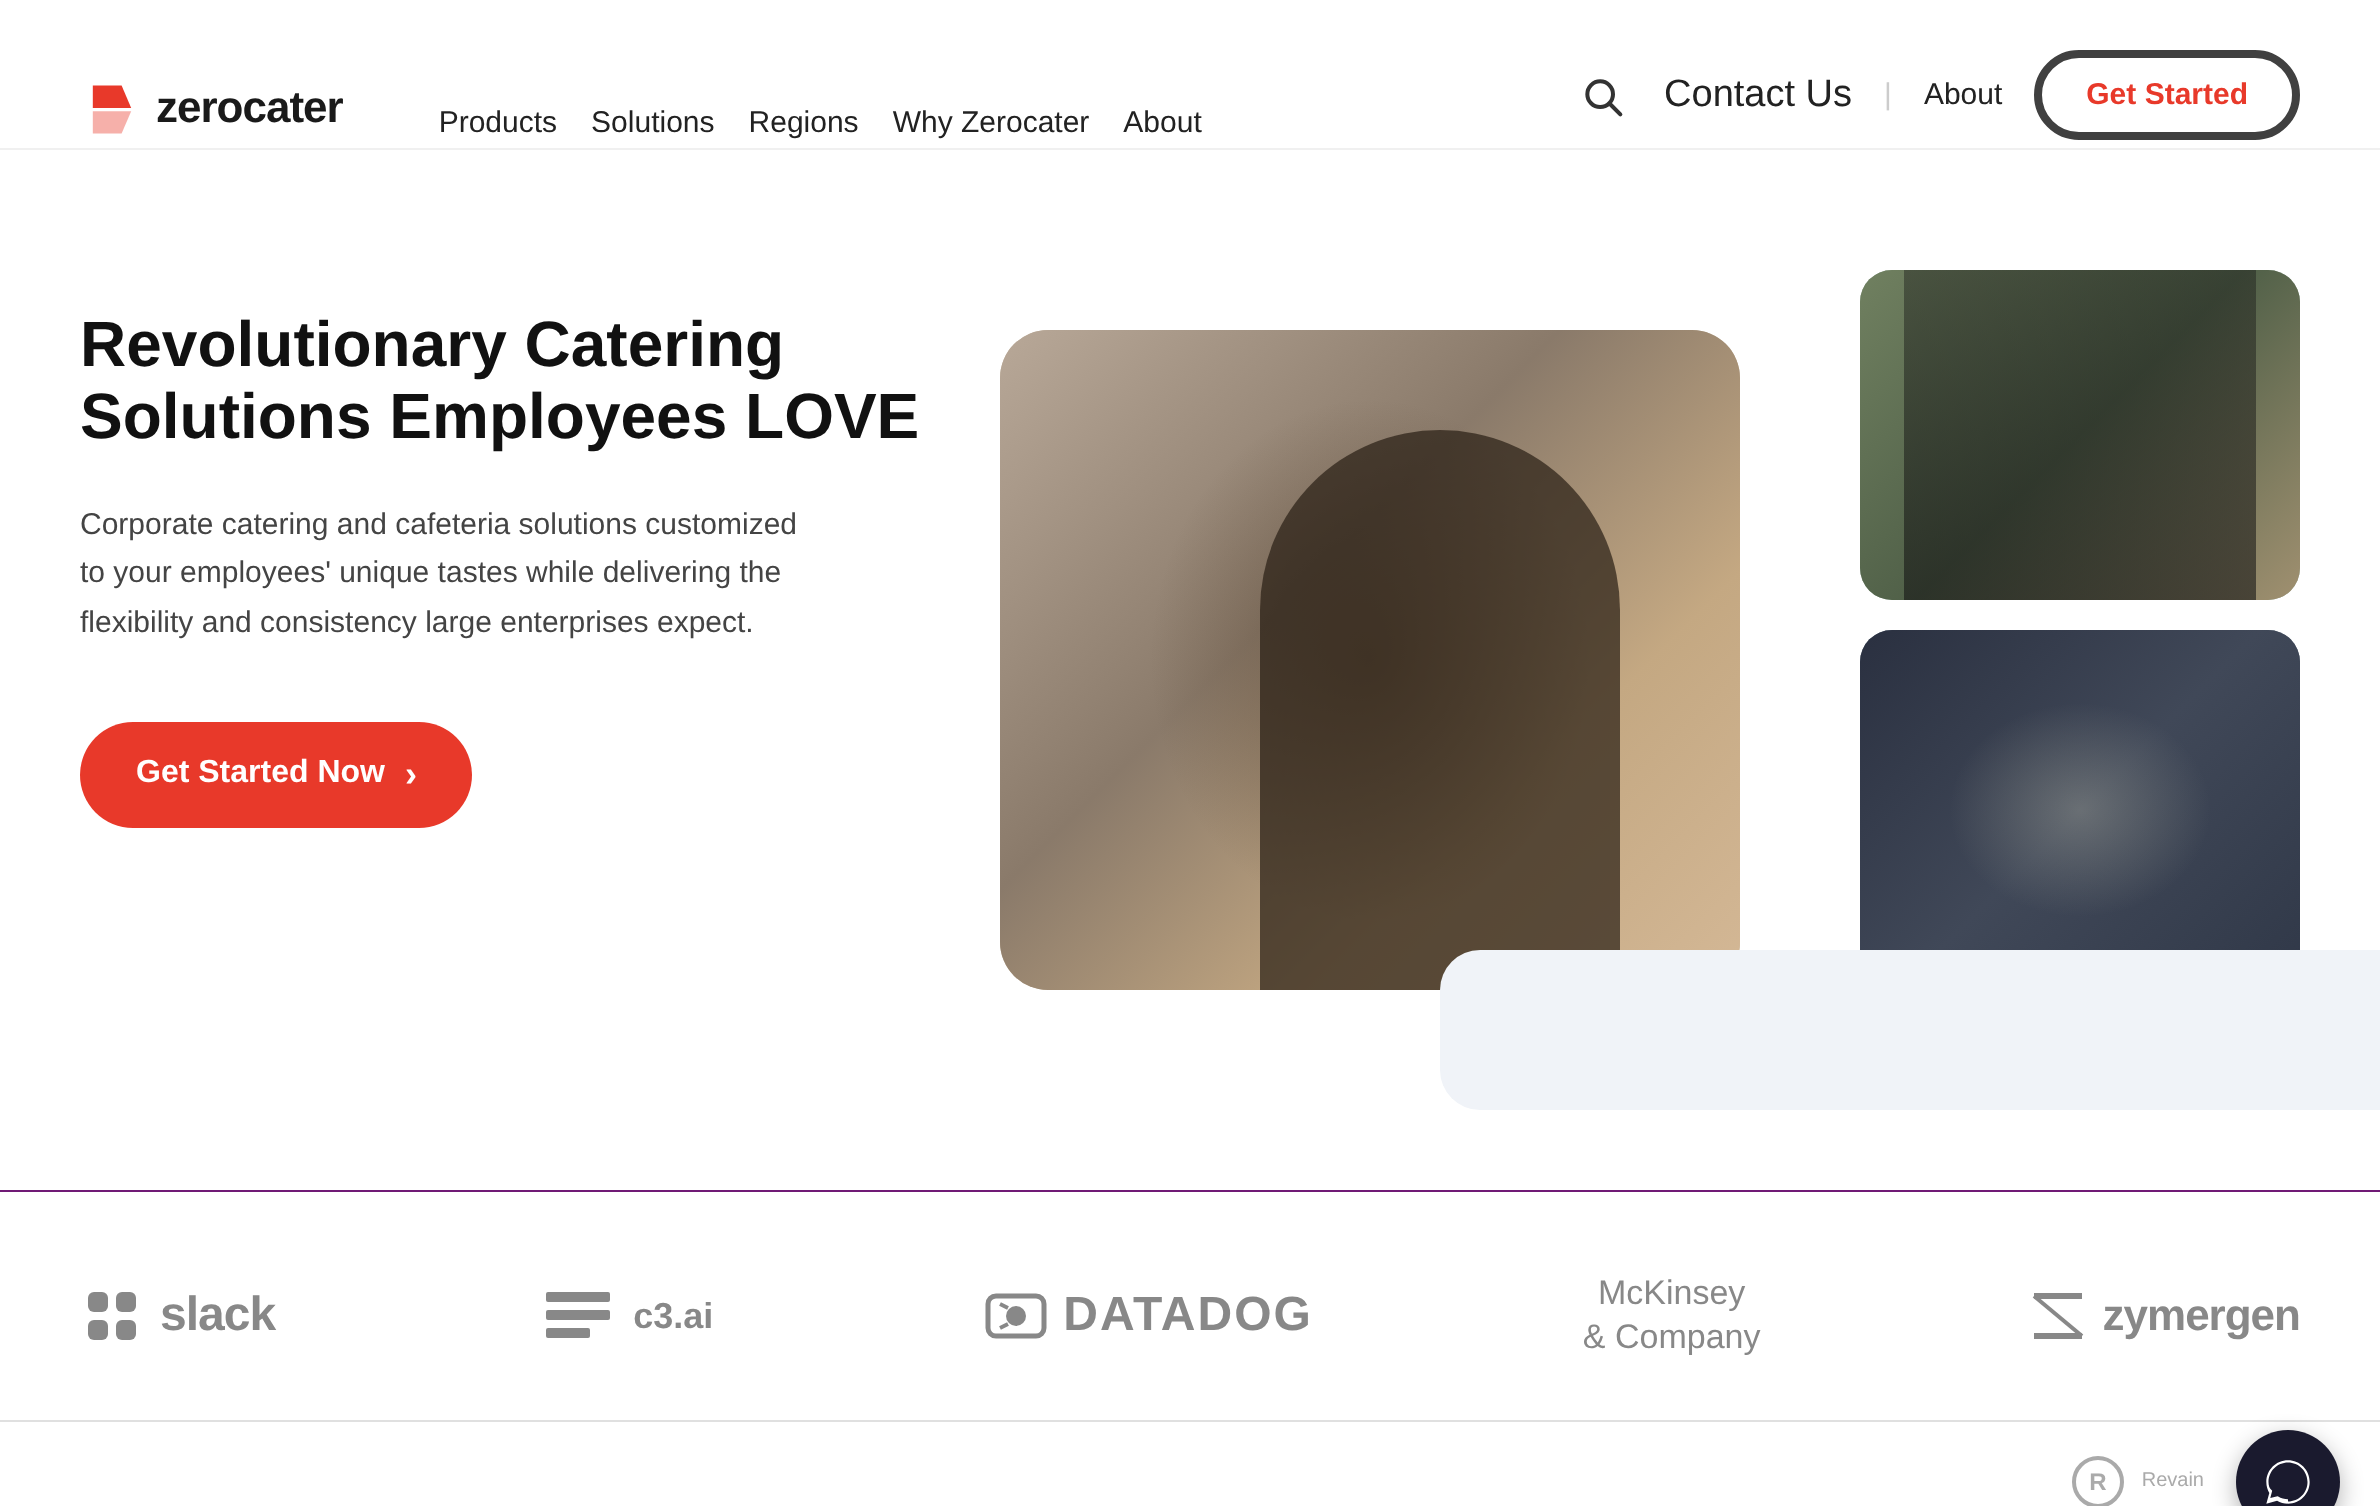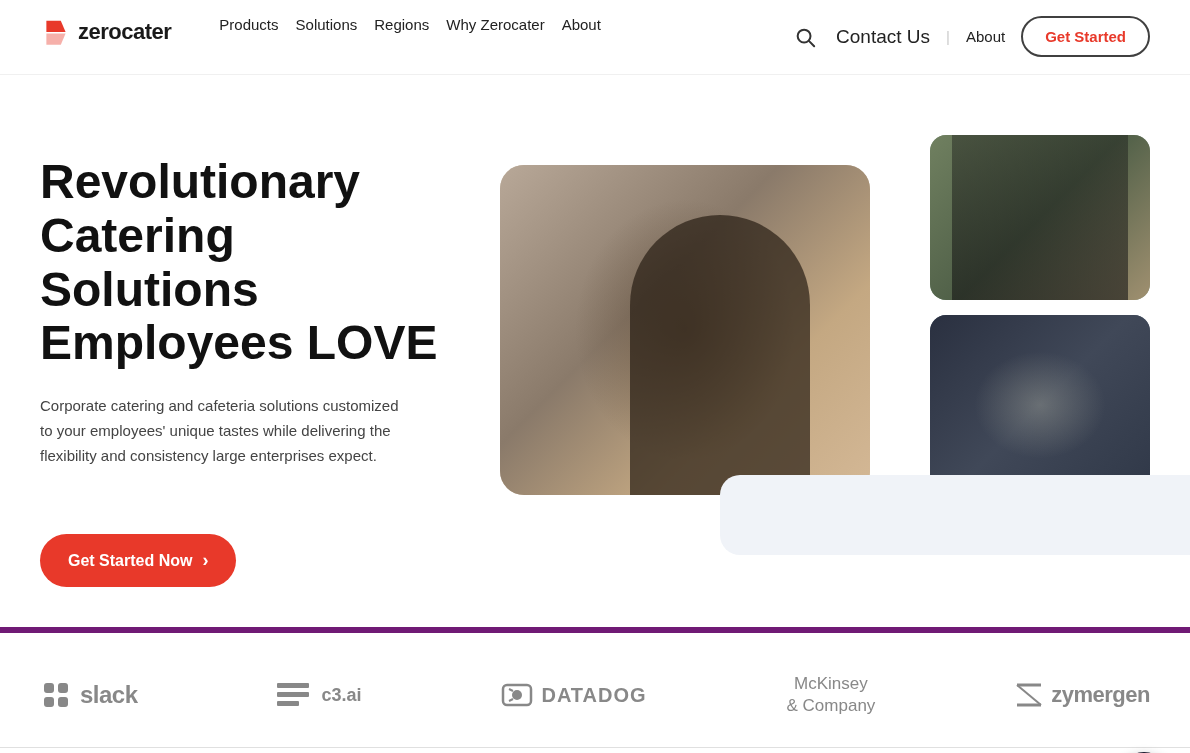--- a/index.html
+++ b/index.html
@@ -1,22 +1,22 @@
 <!DOCTYPE html>
 <html><head>
   <meta charset="utf-8">
   <style>
     * { margin: 0; padding: 0; box-sizing: border-box; }
     body { font-family: -apple-system, BlinkMacSystemFont, 'Segoe UI', Arial, sans-serif; background: #fff; overflow-x: hidden; width: 1190px; }
 
     
     nav {
       display: flex;
-      align-items: flex-start;
-      padding: 16px 40px;
+      align-items: flex-end;
+      padding: 4px 40px;
       height: 75px;
       border-bottom: 1px solid #f0f0f0;
       position: relative;
     }
     .logo {
       display: flex;
       align-items: center;
       gap: 6px;
       margin-right: 48px;
       text-decoration: none;
@@ -66,21 +66,21 @@
       color: #ccc;
       font-size: 15px;
     }
     .nav-login {
       font-size: 15px;
       color: #222;
       cursor: pointer;
     }
     .get-started-btn {
       background: transparent;
-      border: 2px solid #404040;
+      border: 4px solid #404040;
       color: #e8392a;
       padding: 10px 22px;
       border-radius: 24px;
       font-size: 15px;
       font-weight: 600;
       cursor: pointer;
       white-space: nowrap;
     }
 
     
@@ -90,21 +90,21 @@
       padding: 60px 40px 40px 40px;
       position: relative;
       min-height: 520px;
       overflow: hidden;
     }
     .hero-left {
       flex: 0 0 420px;
       padding-top: 20px;
     }
     .hero-title {
-      font-size: 48px;
+      font-size: 32px;
       font-weight: 800;
       line-height: 1.12;
       color: #111;
       margin-bottom: 24px;
     }
     .hero-desc {
       font-size: 15px;
       line-height: 1.65;
       color: #444;
       max-width: 360px;
@@ -115,21 +115,20 @@
       color: #fff;
       border: none;
       padding: 16px 28px;
       border-radius: 32px;
       font-size: 16px;
       font-weight: 700;
       cursor: pointer;
       display: inline-flex;
       align-items: center;
       gap: 10px;
-      margin-top: 30px;
     }
     .hero-cta-arrow {
       font-size: 18px;
     }
 
     
     .hero-images {
       flex: 1;
       position: relative;
       height: 420px;
@@ -240,21 +239,21 @@
       height: 60%;
       background: radial-gradient(ellipse, rgba(200,200,180,0.3) 0%, transparent 70%);
     }
 
     
     .clients-section {
       padding: 40px 40px 30px 40px;
       display: flex;
       align-items: center;
       justify-content: space-between;
-      border-top: 6px solid #701a75;
+      border-top: 1px solid #701a75;
     }
     .client-logo {
       display: flex;
       align-items: center;
       gap: 8px;
       color: #888;
       font-size: 22px;
       font-weight: 600;
     }
     .client-logo-img {
@@ -380,21 +379,21 @@
 
   <div class="client-logo">
     <div class="client-logo-img">
       <svg width="32" height="32" viewBox="0 0 32 32">
         <rect x="2" y="6" width="28" height="20" rx="4" fill="none" stroke="#888" stroke-width="2.5"></rect>
         <circle cx="16" cy="16" r="5" fill="#888"></circle>
         <line x1="8" y1="10" x2="12" y2="12" stroke="#888" stroke-width="2"></line>
         <line x1="8" y1="22" x2="12" y2="20" stroke="#888" stroke-width="2"></line>
       </svg>
     </div>
-    <span style="font-size:20px;font-weight:700;color:#888;letter-spacing:1px;">DATADOG</span>
+    <span style="font-size:24px;font-weight:700;color:#888;letter-spacing:1px;">DATADOG</span>
   </div>
 
   <div class="client-logo">
     <span style="font-size:17px;font-weight:400;color:#888;text-align:center;line-height:1.3;">McKinsey<br>&amp; Company</span>
   </div>
 
   <div class="client-logo">
     <div class="client-logo-img">
       <svg width="28" height="28" viewBox="0 0 28 28">
         <line x1="2" y1="4" x2="26" y2="4" stroke="#888" stroke-width="3"></line>

